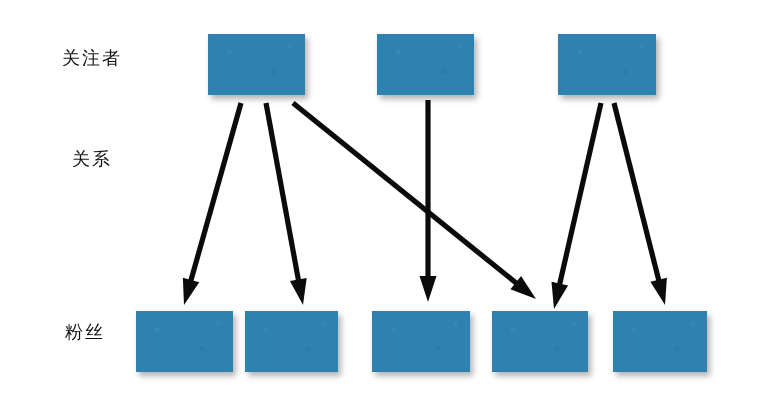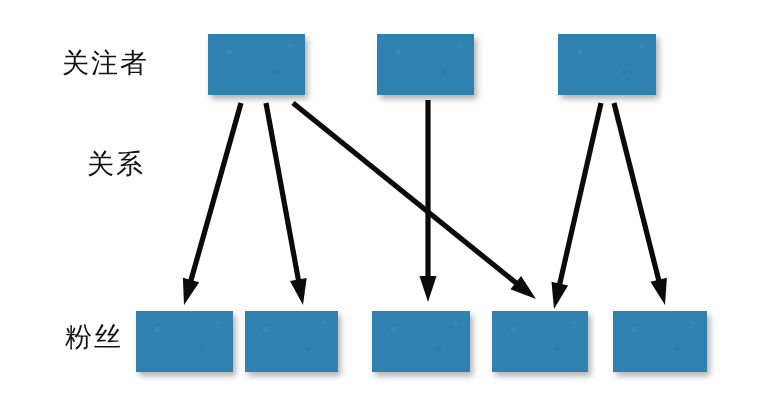--- a/index.html
+++ b/index.html
@@ -14,28 +14,28 @@
   #diagram-canvas {
     position: relative;
     width: 770px;
     height: 406px;
     background: #ffffff;
     overflow: hidden;
   }
   .row-label {
     position: absolute;
     color: #121212;
-    font-size: 27px;
+    font-size: 18px;
     line-height: 1;
     letter-spacing: 2px;
     white-space: nowrap;
     font-family: "DejaVu Sans", "Liberation Sans", sans-serif;
   }
   #label-followers { left: 62px;  top: 49px; }
-  #label-relation  { left: 87px;  top: 150px; }
+  #label-relation  { left: 72px;  top: 150px; }
   #label-fans      { left: 65px;  top: 323px; }
 
   .node-box {
     position: absolute;
     background: #2f81af;
     box-shadow: 3px 4px 6px rgba(0,0,0,0.30);
   }
   
   .node-box::after {
     content: "";

